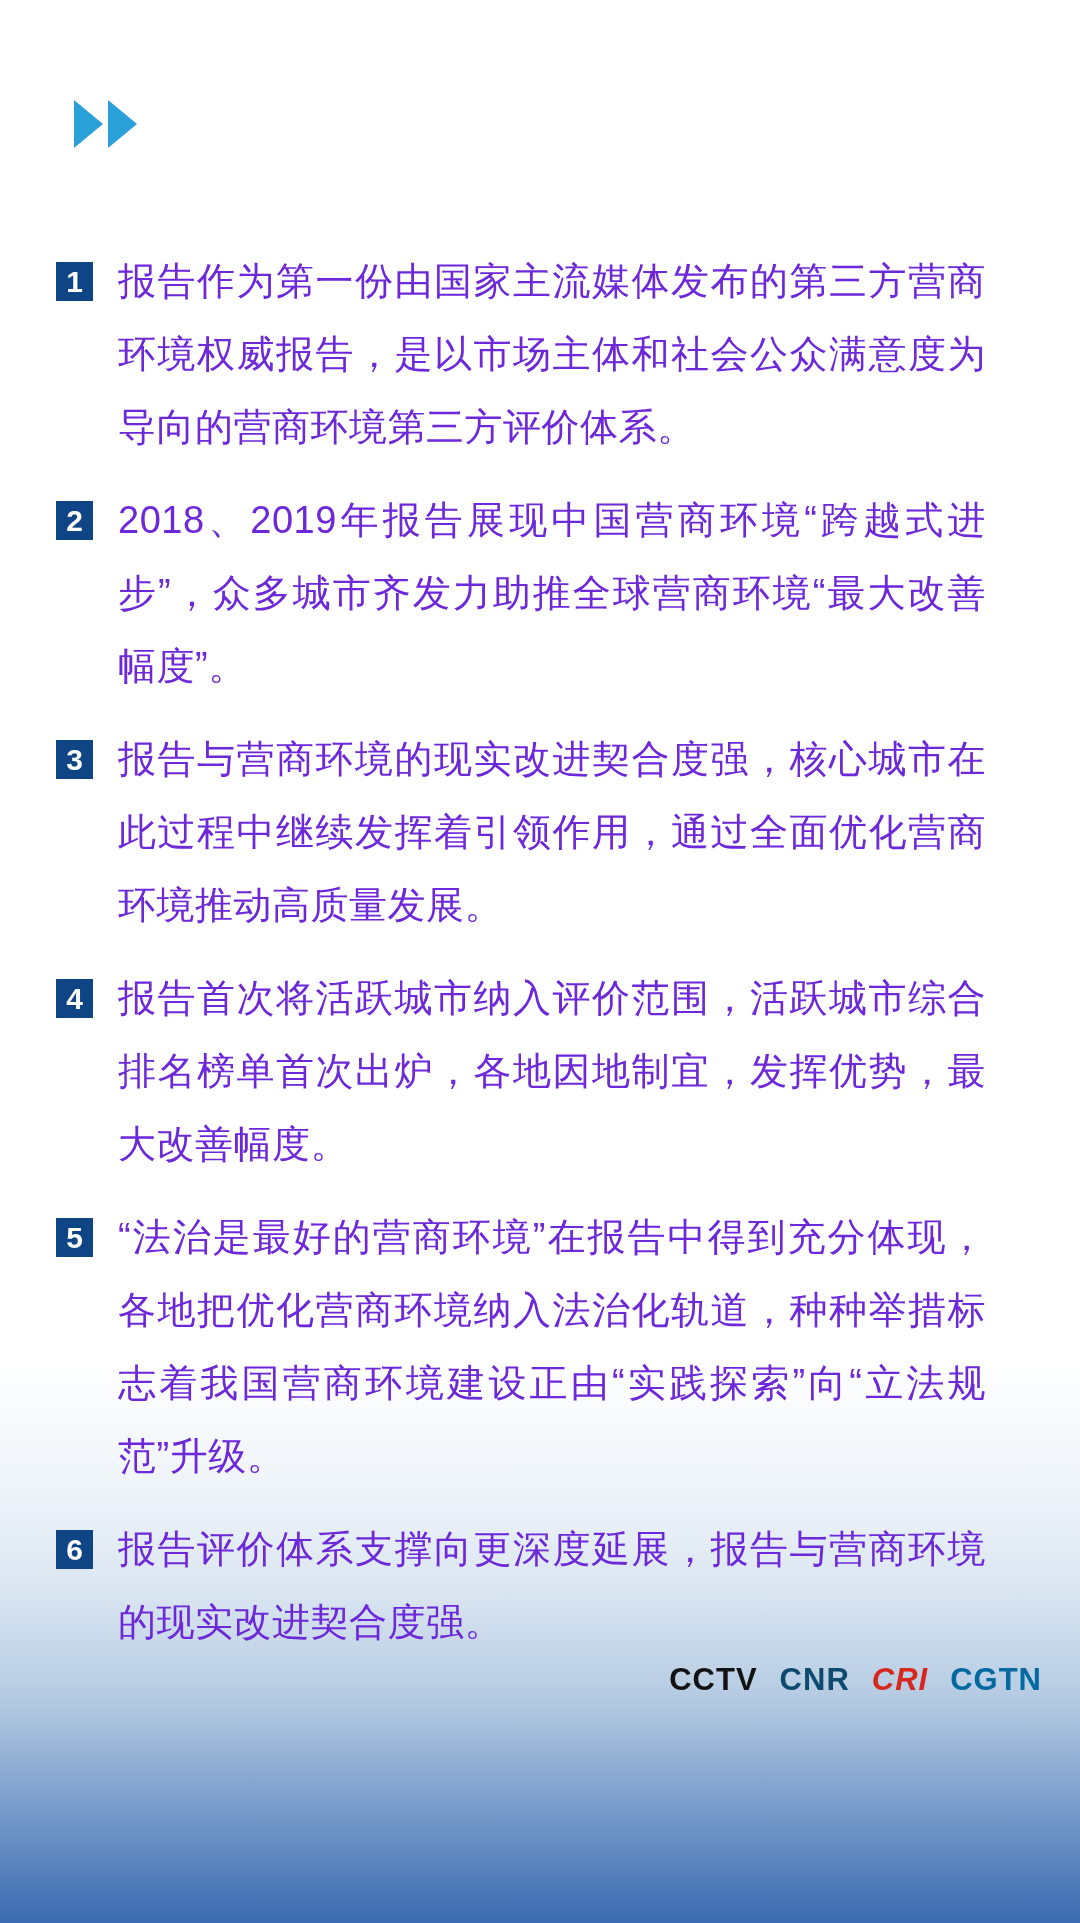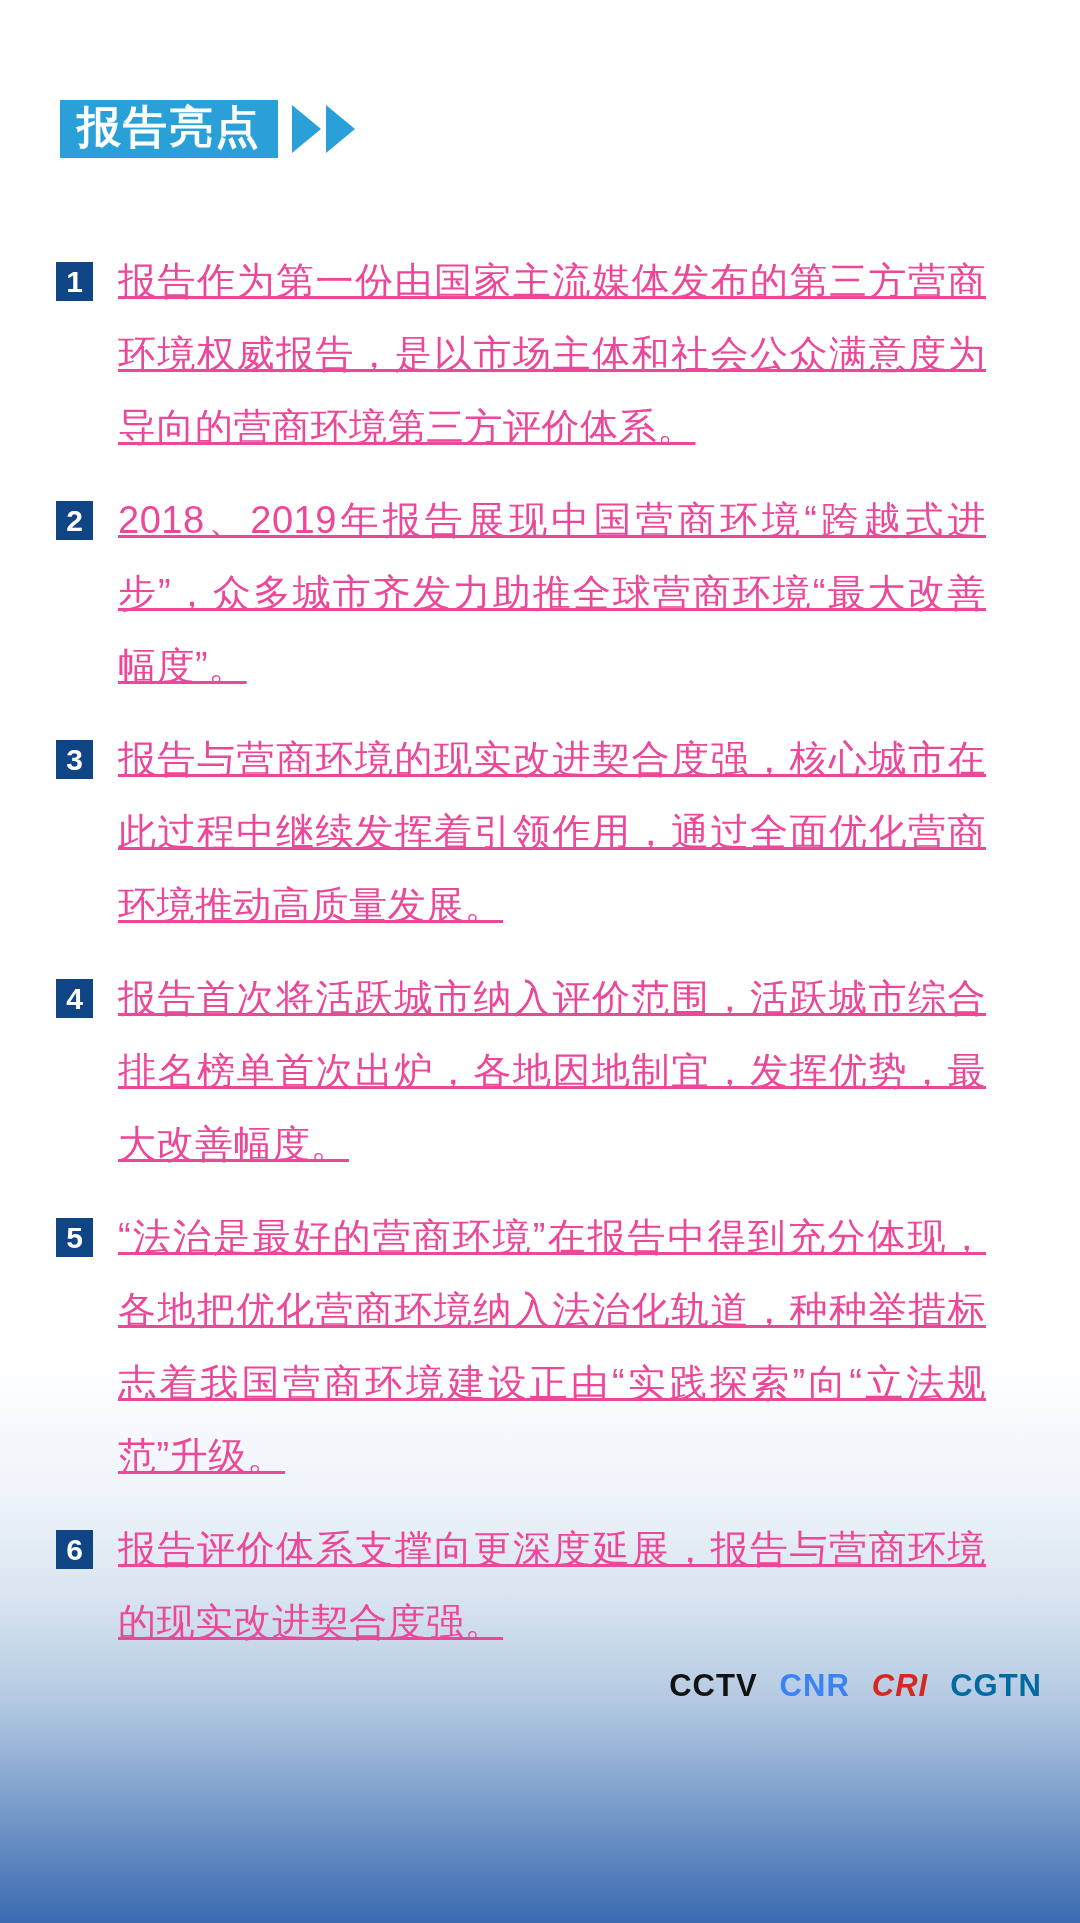--- a/index.html
+++ b/index.html
@@ -19,39 +19,36 @@
     border-left:29px solid #2aa0d8;}
   .arrow.first{margin-left:14px;}
   .arrow.second{margin-left:5px;}
   .items{position:absolute;left:56px;top:245px;width:930px;}
   .item{display:flex;margin-bottom:20px;}
   .num{
     flex:0 0 37px;height:39px;margin-top:17px;background:#0f4584;color:#ffffff;
     font-size:30px;font-weight:bold;display:flex;align-items:center;justify-content:center;
   }
   .txt{
-    margin-left:25px;width:868px;font-size:38px;line-height:73px;color:#ec4899;
-    text-align:justify;text-justify:inter-ideograph;font-weight:500;letter-spacing:0.5px;text-decoration:underline;
+    margin-left:25px;width:868px;font-size:38px;line-height:73px;color:#6d28d9;
+    text-align:justify;text-justify:inter-ideograph;font-weight:500;letter-spacing:0.5px;
   }
   .footer{position:absolute;right:38px;top:1654px;text-align:right;}
   .org{font-size:37px;font-weight:900;color:#121212;letter-spacing:1px;}
-  .logos{margin-top:14px;display:flex;justify-content:flex-end;align-items:flex-start;gap:22px;
+  .logos{margin-top:8px;display:flex;justify-content:flex-end;align-items:flex-start;gap:22px;
     font-size:31px;font-weight:bold;letter-spacing:1px;}
   .logo-cctv{color:#121212;}
-  .logo-cnr{color:#3b82f6;}
+  .logo-cnr{color:#0c4a6e;}
   .logo-cri{color:#d6281e;font-style:italic;}
   .logo-cgtn{color:#0369a1;}
 </style>
 </head>
 <body>
 
 <div class="header-row">
-  <div class="header-badge">
-    <span>报告亮点</span>
-  </div>
   <span class="arrow first"></span>
   <span class="arrow second"></span>
 </div>
 
 <div class="items">
   <div class="item">
     <div class="num">1</div>
     <div class="txt">报告作为第一份由国家主流媒体发布的第三方营商环境权威报告，是以市场主体和社会公众满意度为导向的营商环境第三方评价体系。</div>
   </div>
   <div class="item">

